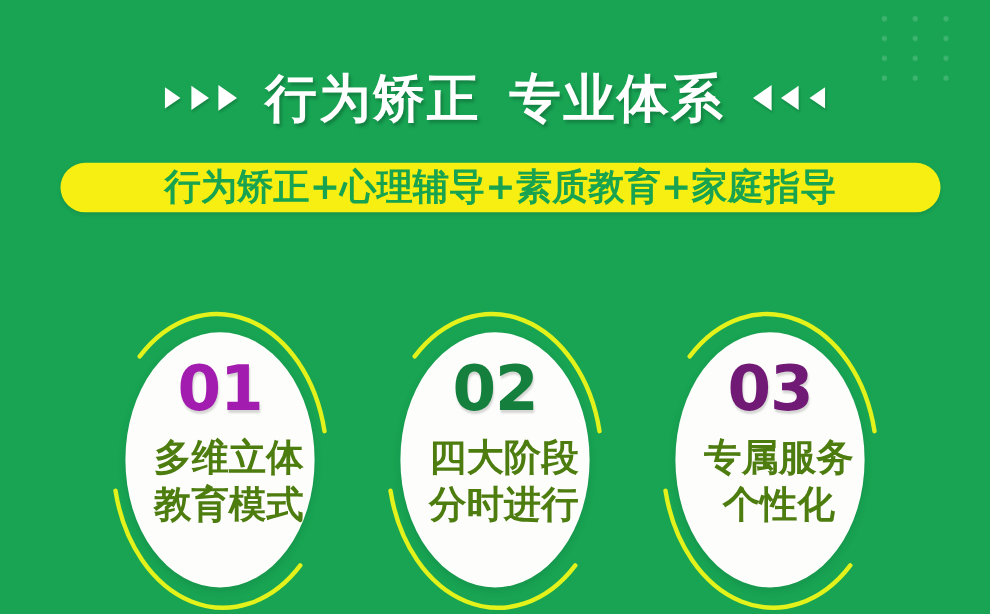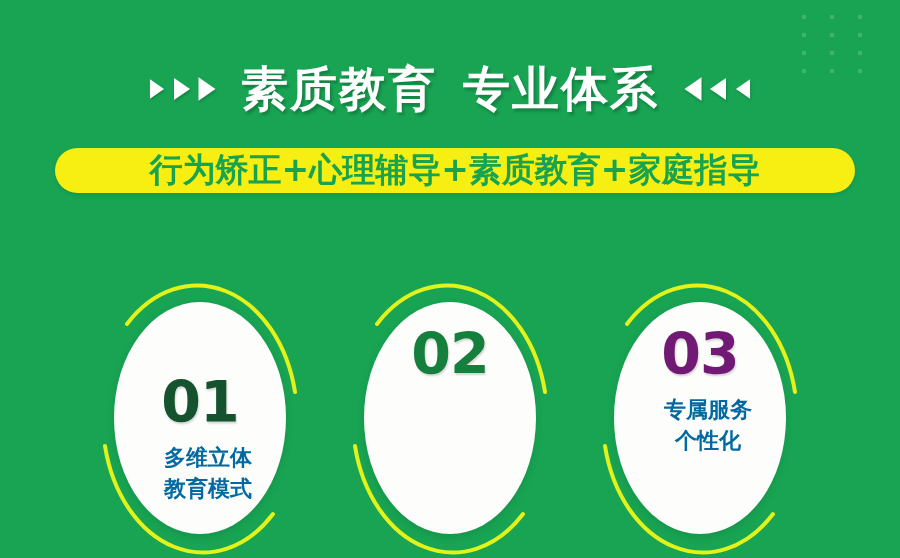--- a/index.html
+++ b/index.html
@@ -114,22 +114,22 @@
     letter-spacing:-1px;
     font-family:"DejaVu Sans","Liberation Sans",sans-serif;
     text-shadow:1px 2px 2px rgba(0,0,0,.16);
   }
   .lines{
     margin-top:16px;
     display:flex;flex-direction:column;
     align-items:center;gap:9px;
   }
   .line{
-    color:#0369a1;
-    font-size:22px;
+    color:#4d7c0f;
+    font-size:34px;
     font-weight:bold;
     line-height:1;
     white-space:nowrap;
     font-family:"DejaVu Sans","Liberation Sans",sans-serif;
     margin-left:16px;
   }
 </style>
 </head>
 <body>
 
@@ -137,56 +137,60 @@
 
   <div id="dot-grid"></div>
 
   <div id="headline-row">
     <span class="tri-group">
       <span class="tri tri-right s1"></span>
       <span class="tri tri-right s2"></span>
       <span class="tri tri-right s3"></span>
     </span>
 
-    <span id="headline" style="color: rgb(255, 255, 255);"><span>素质教育</span><span class="gap"></span><span>专业体系</span></span>
+    <span id="headline" style="color: rgb(255, 255, 255);"><span>行为矫正</span><span class="gap"></span><span>专业体系</span></span>
 
     <span class="tri-group">
       <span class="tri tri-left s3"></span>
       <span class="tri tri-left s2"></span>
       <span class="tri tri-left s1"></span>
     </span>
   </div>
 
   <div id="subtitle-pill" style="background: rgb(247, 239, 18);">
     <span id="subtitle-text" style="color: rgb(23, 163, 79);">行为矫正+心理辅导+素质教育+家庭指导</span>
   </div>
 
   <div id="cards">
 
     <div class="card">
       <svg class="ring" viewBox="0 0 206 274">
         <path d="M 30 42 A 100 134 0 0 1 198 110" fill="none" stroke="#e3f21a" stroke-width="4" stroke-linecap="round"></path>
         <path d="M 176 232 A 100 134 0 0 1 8 164" fill="none" stroke="#e3f21a" stroke-width="4" stroke-linecap="round"></path>
       </svg>
       <div class="bubble" style="background: rgb(253, 253, 251);">
-        <span class="num" style="color: #14532d; margin-top: 48px;">01</span>
+        <span class="num" style="color: #a21caf;">01</span>
         <span class="lines">
           <span class="line">多维立体</span>
           <span class="line">教育模式</span>
         </span>
       </div>
     </div>
 
     <div class="card">
       <svg class="ring" viewBox="0 0 206 274">
         <path d="M 30 42 A 100 134 0 0 1 198 110" fill="none" stroke="#e3f21a" stroke-width="4" stroke-linecap="round"></path>
         <path d="M 176 232 A 100 134 0 0 1 8 164" fill="none" stroke="#e3f21a" stroke-width="4" stroke-linecap="round"></path>
       </svg>
       <div class="bubble" style="background: rgb(253, 253, 251);">
         <span class="num" style="color: #15803d;">02</span>
+        <span class="lines">
+          <span class="line">四大阶段</span>
+          <span class="line">分时进行</span>
+        </span>
       </div>
     </div>
 
     <div class="card">
       <svg class="ring" viewBox="0 0 206 274">
         <path d="M 30 42 A 100 134 0 0 1 198 110" fill="none" stroke="#e3f21a" stroke-width="4" stroke-linecap="round"></path>
         <path d="M 176 232 A 100 134 0 0 1 8 164" fill="none" stroke="#e3f21a" stroke-width="4" stroke-linecap="round"></path>
       </svg>
       <div class="bubble" style="background: rgb(253, 253, 251);">
         <span class="num" style="color: #701a75;">03</span>

